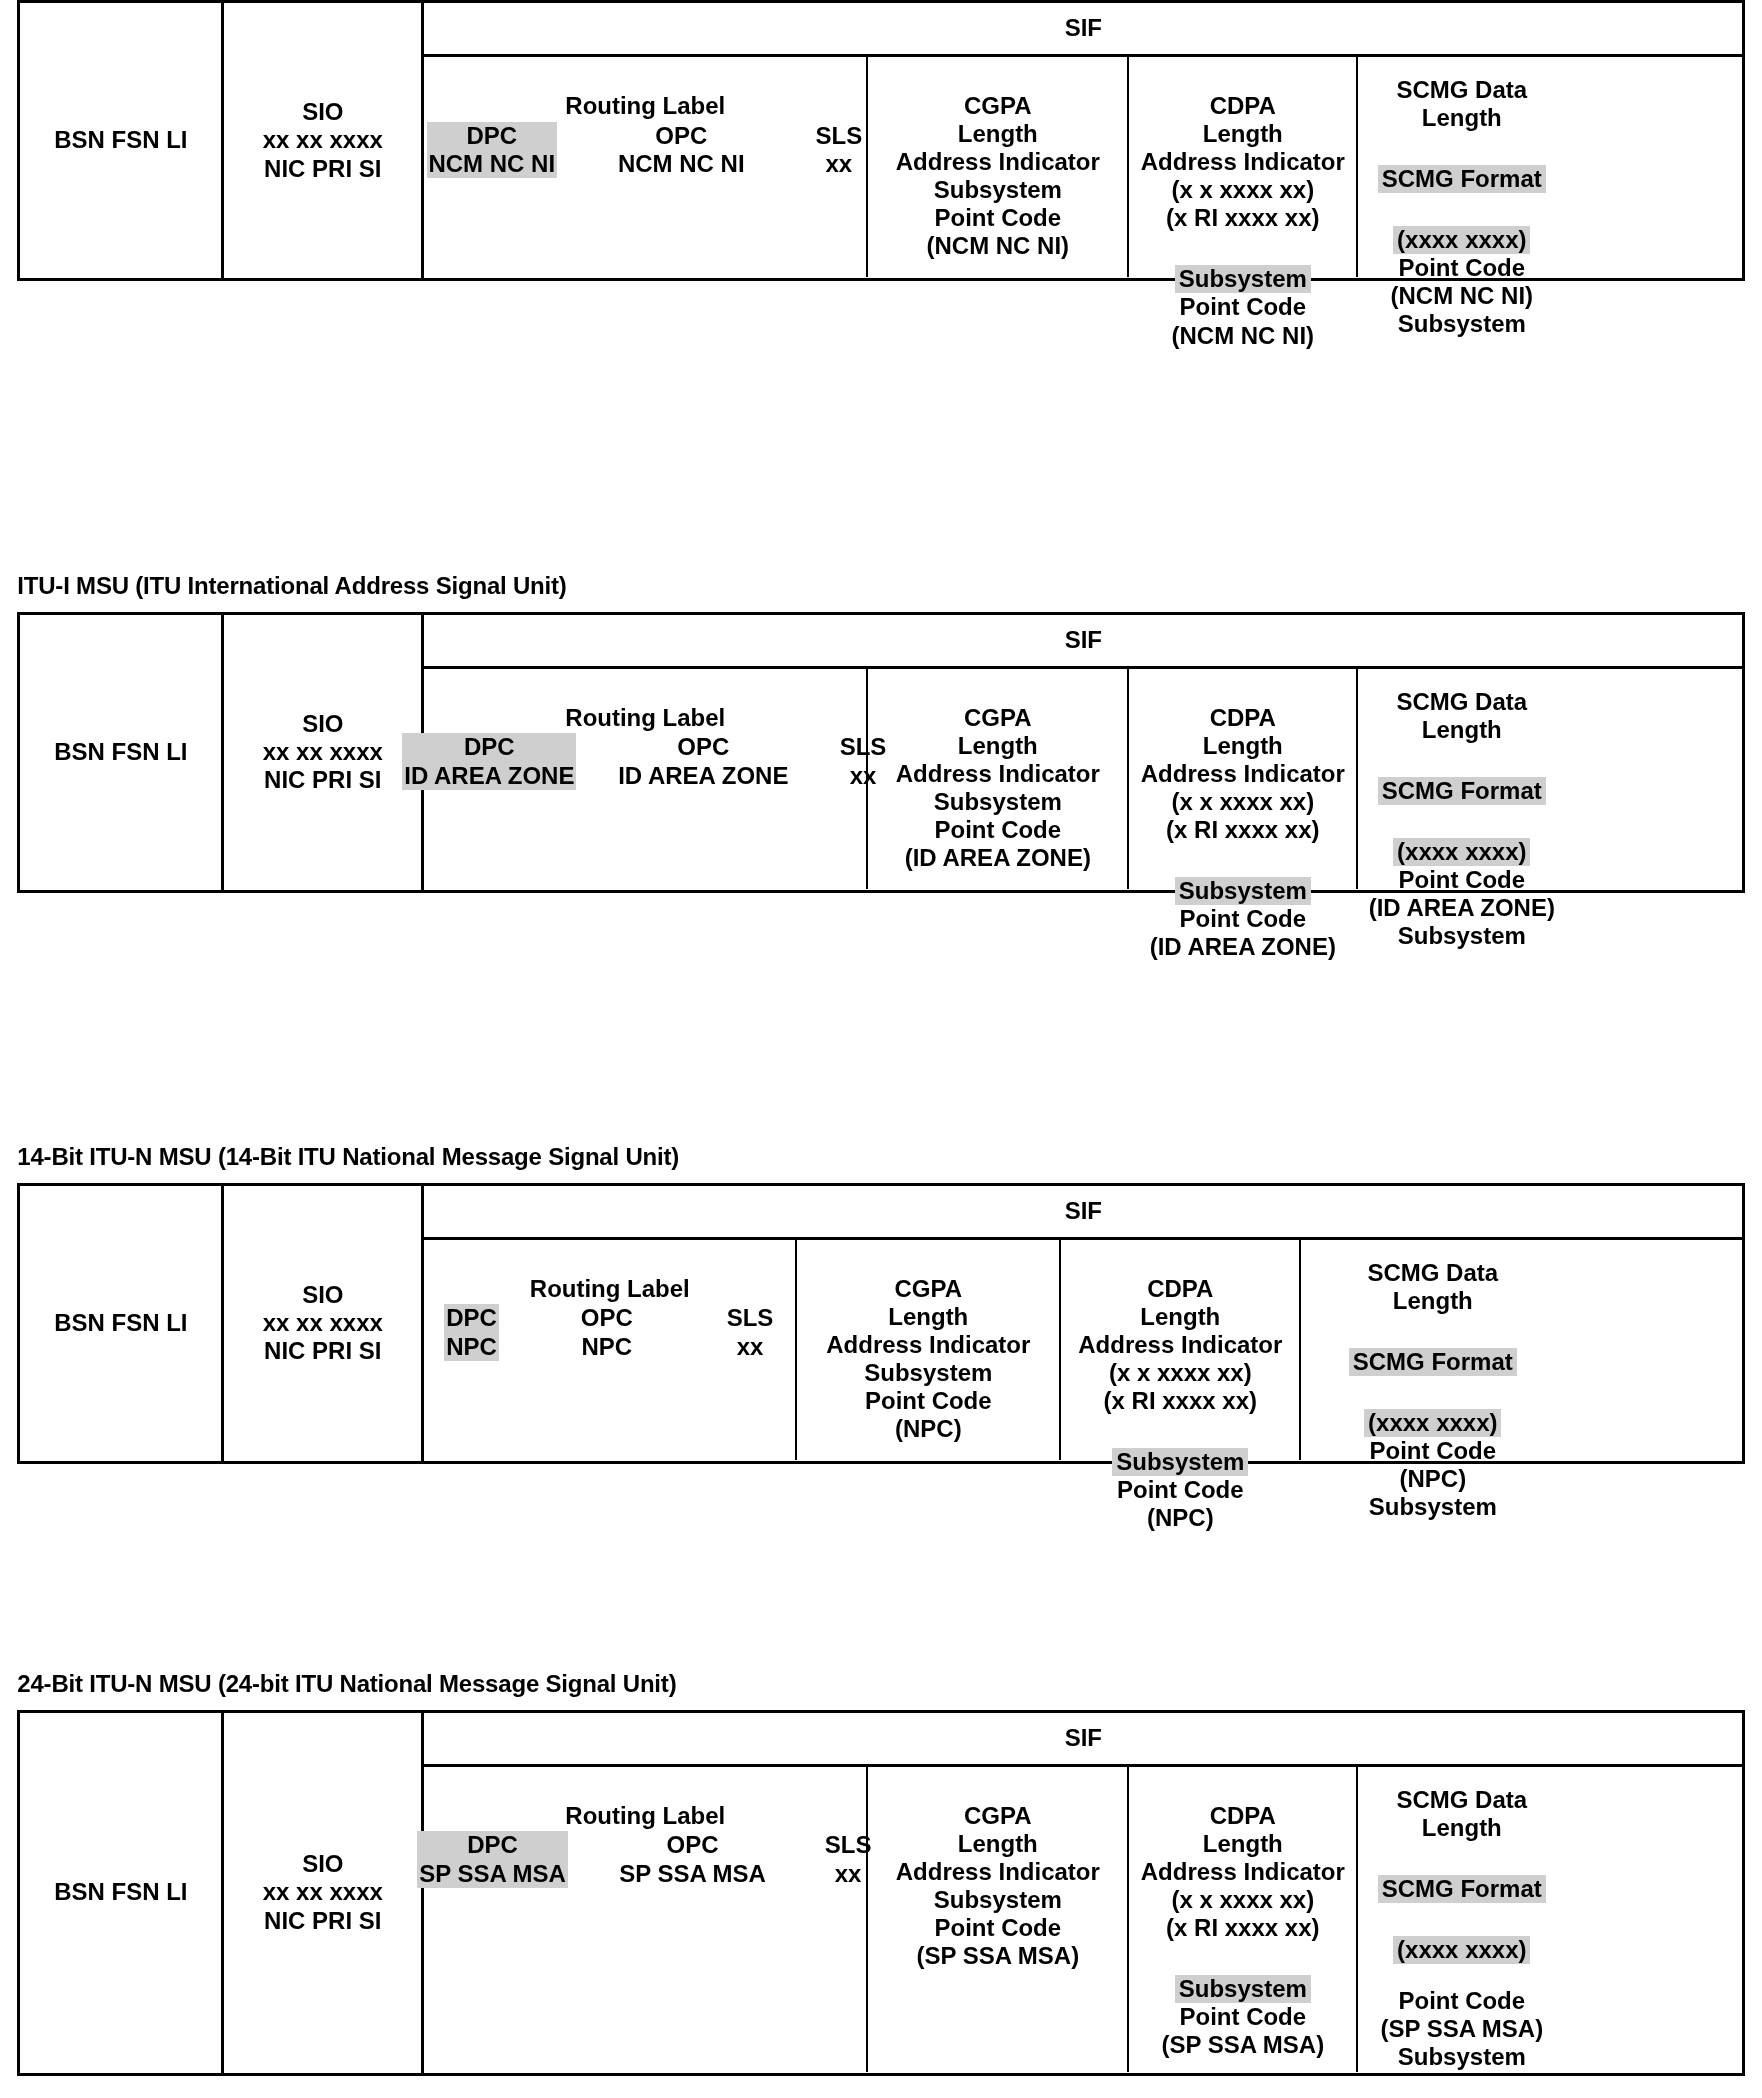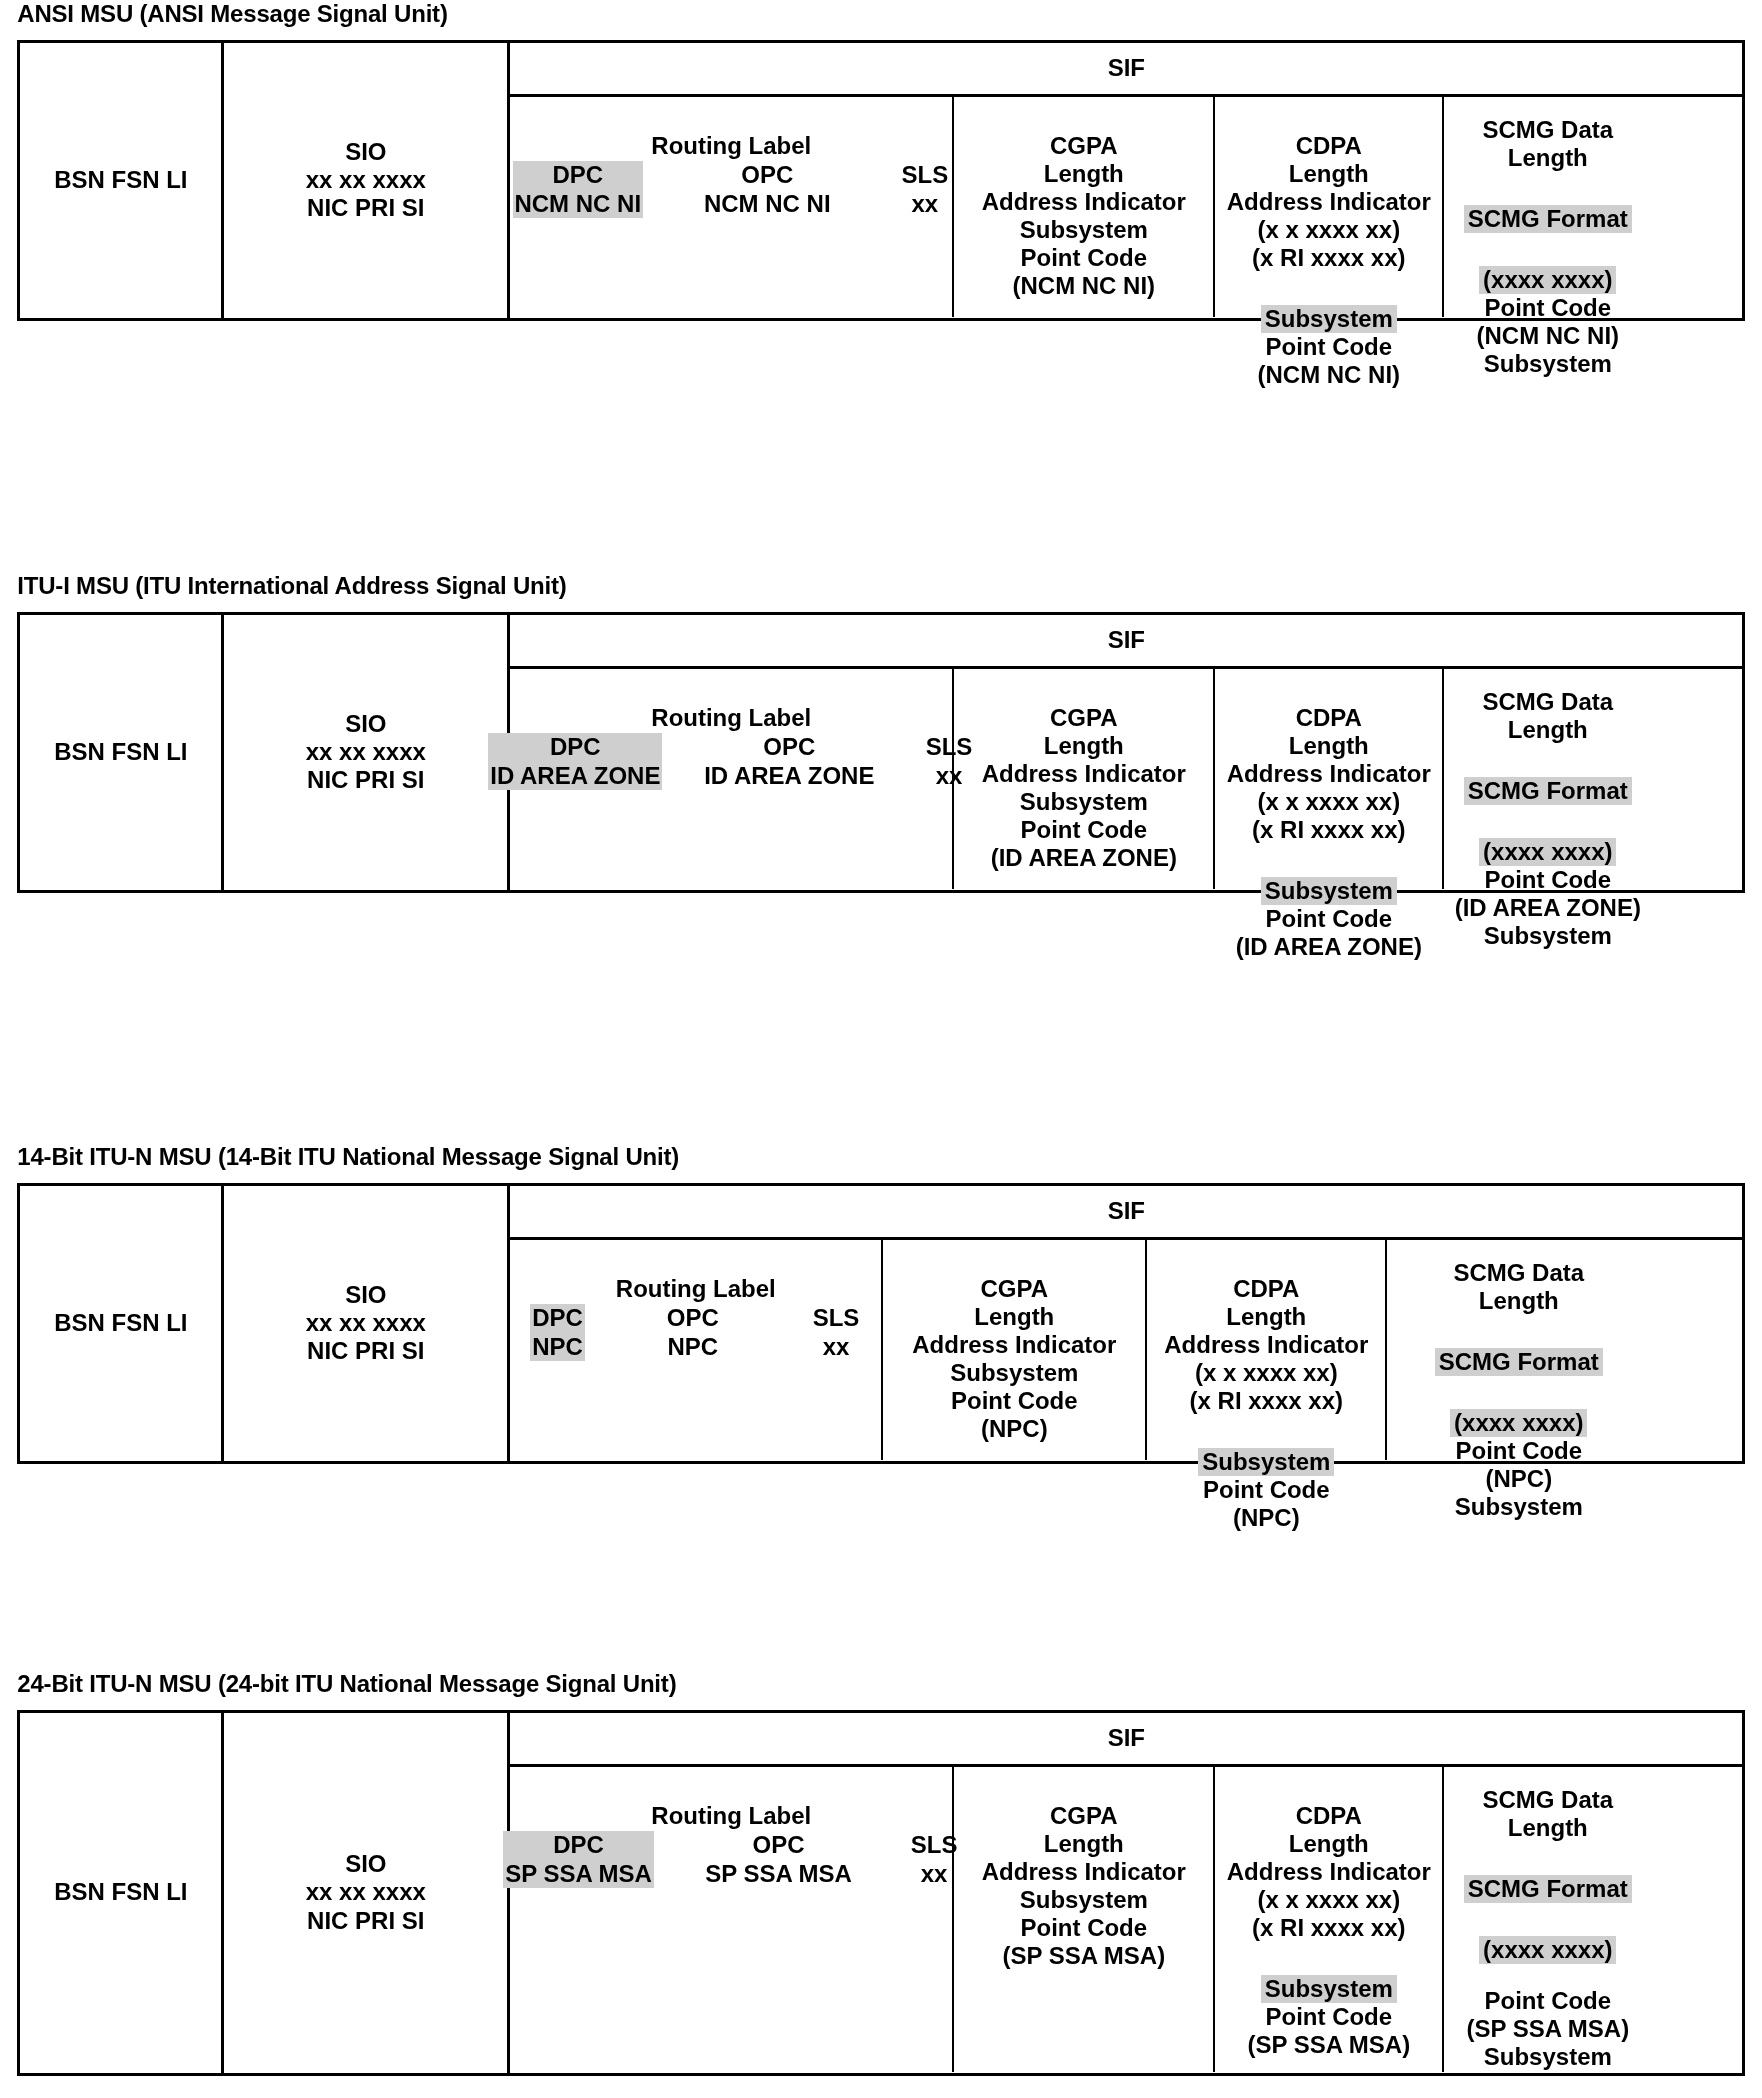--- a/index.html
+++ b/index.html
@@ -51,21 +51,21 @@
     box-sizing: border-box;
     display: flex;
     flex-direction: column;
     justify-content: center;
     align-items: center;
     text-align: center;
   }
   .col:last-child { border-right: none; }
 
   .col-bsn { width: 204px; }
-  .col-sio { width: 286px; }
+  .col-sio { width: 200px; }
   .col-sif { flex: 1 1 auto; display: block; }
 
   .cell-text {
     font-size: 24px;
     font-weight: bold;
     line-height: 1.17;
     white-space: nowrap;
   }
 
   .sif-header {
@@ -135,21 +135,20 @@
   .gap { height: 25px; }
 
   .stack { display: flex; flex-direction: column; align-items: center; }
 </style>
 </head>
 <body>
 
 <div class="page">
 
   <div class="block" style="top:0px;">
-    <div class="block-title">ANSI MSU (ANSI Message Signal Unit)</div>
     <div class="msu-table" style="height:281px;">
 
       <div class="col col-bsn">
         <div class="cell-text">BSN  FSN  LI</div>
       </div>
 
       <div class="col col-sio">
         <div class="stack">
           <div class="cell-text">SIO</div>
           <div class="cell-text">xx   xx  xxxx</div>

